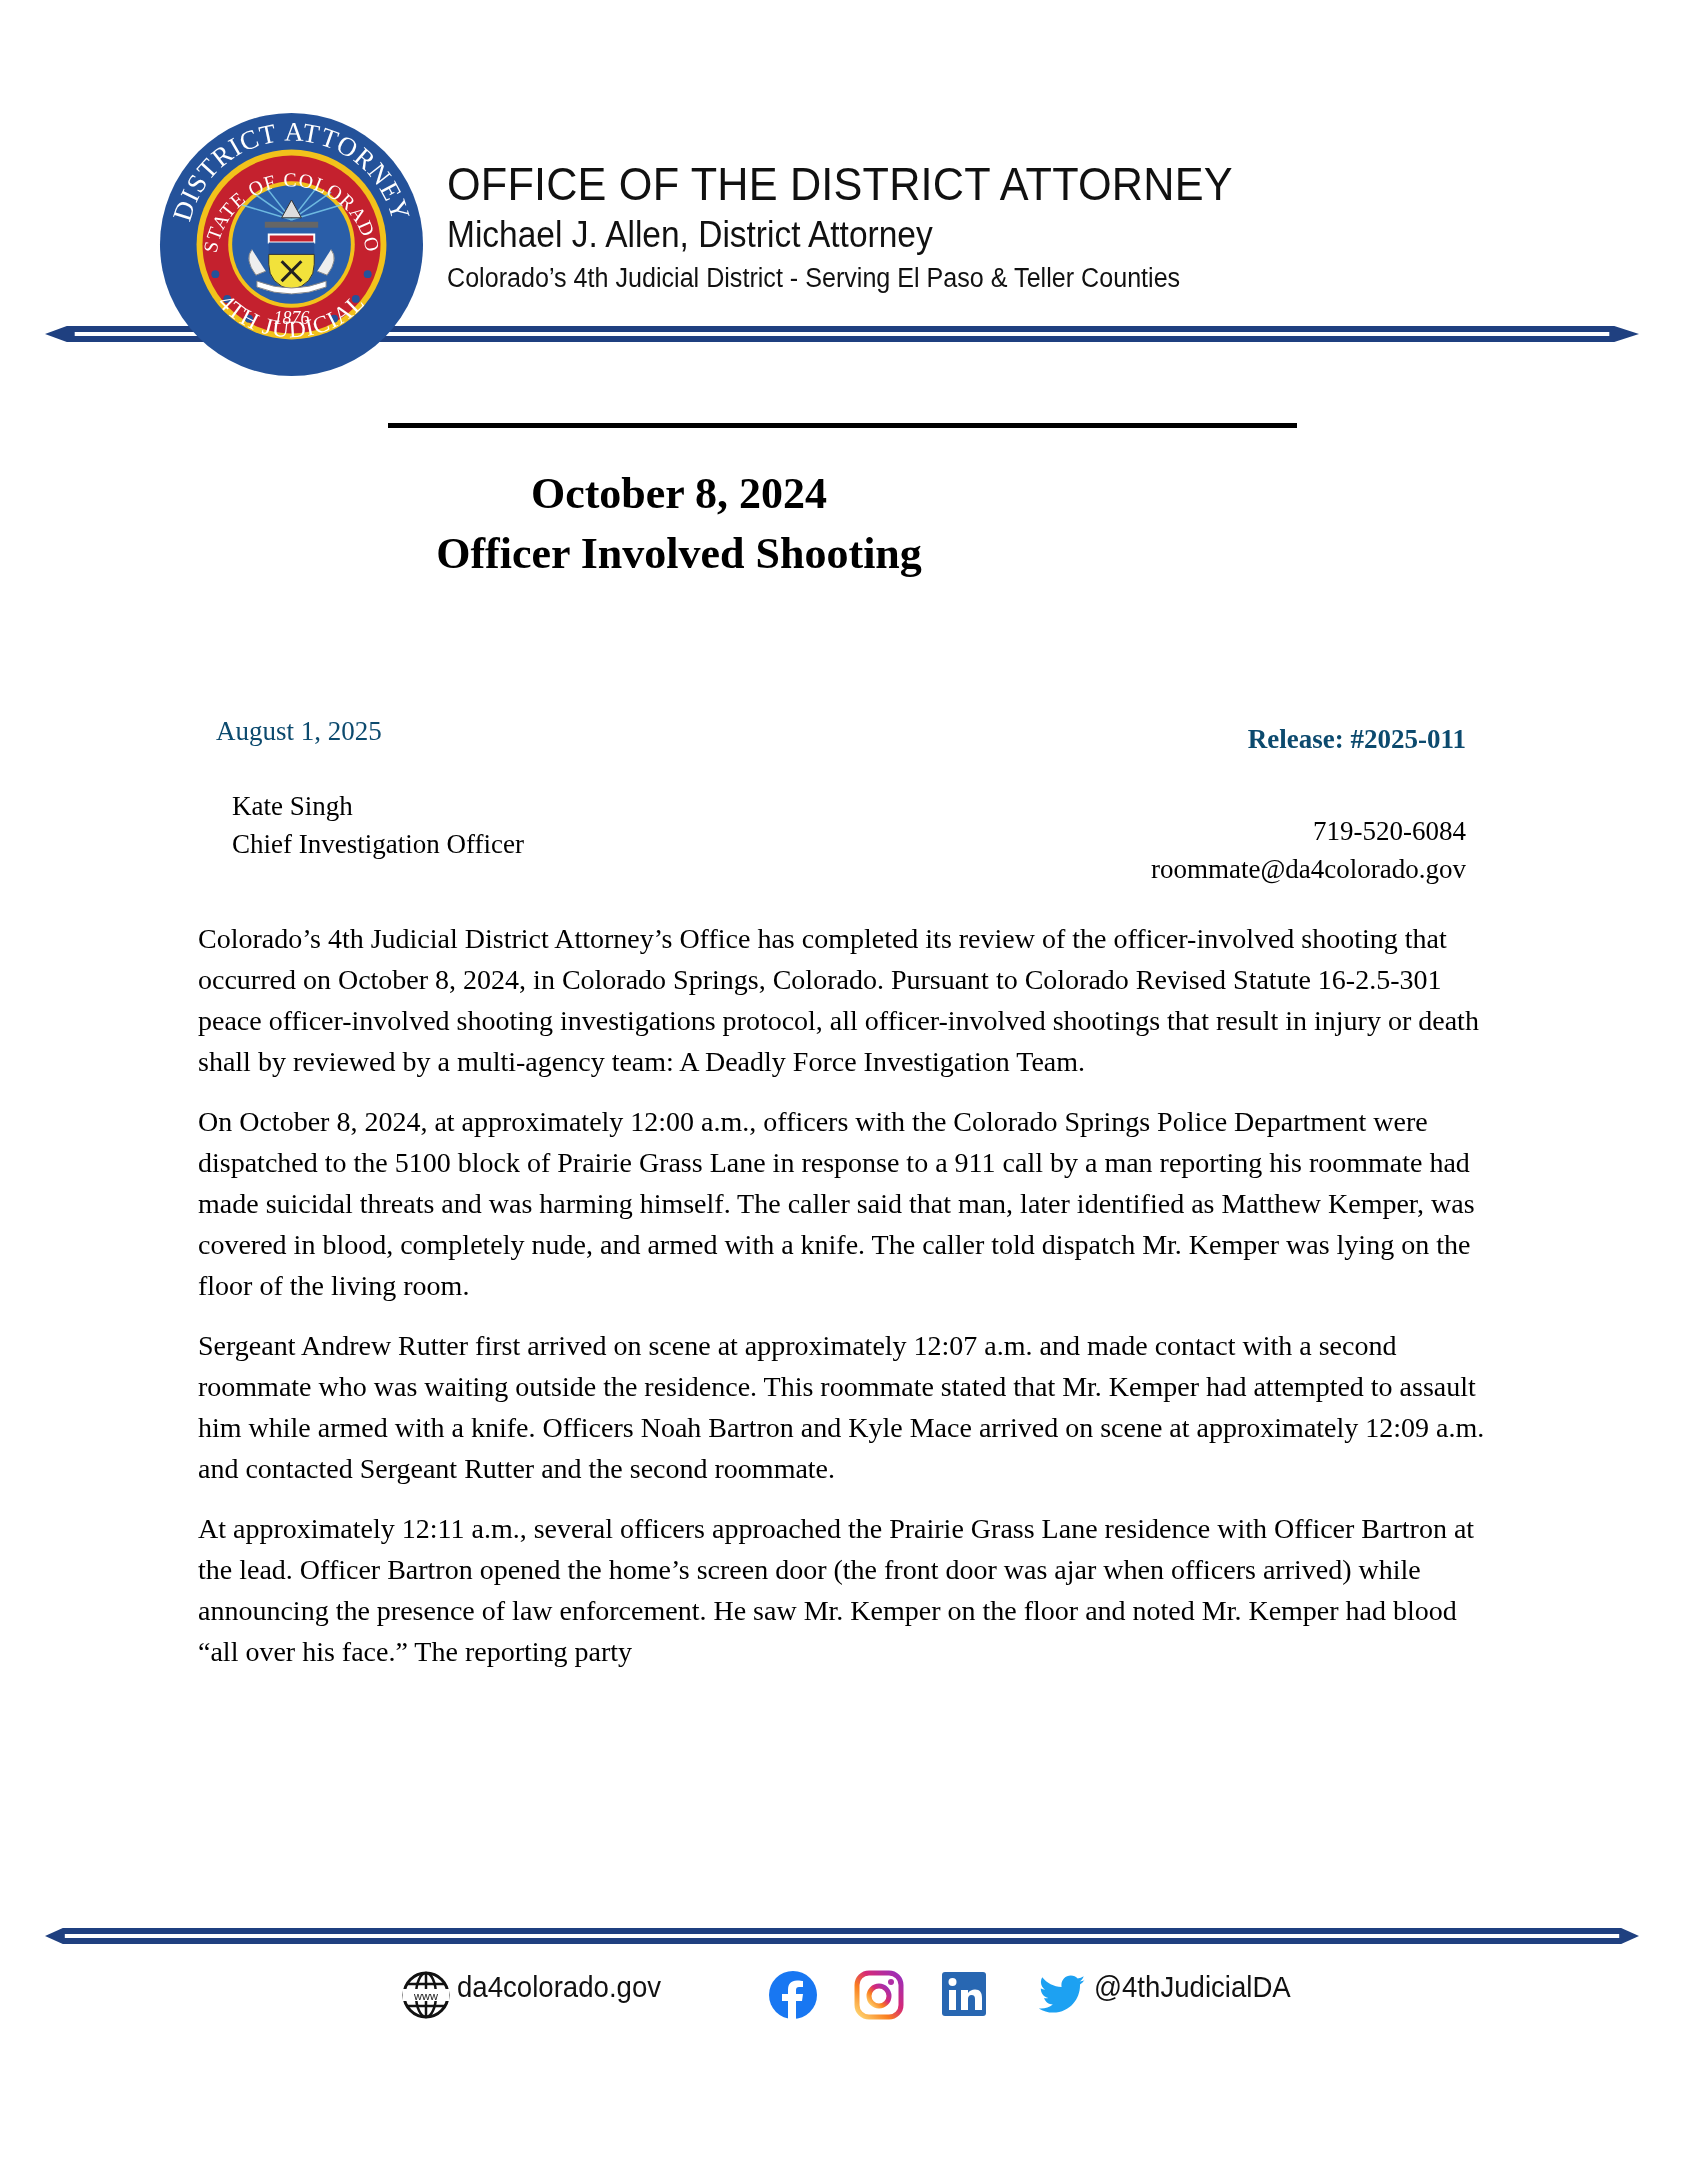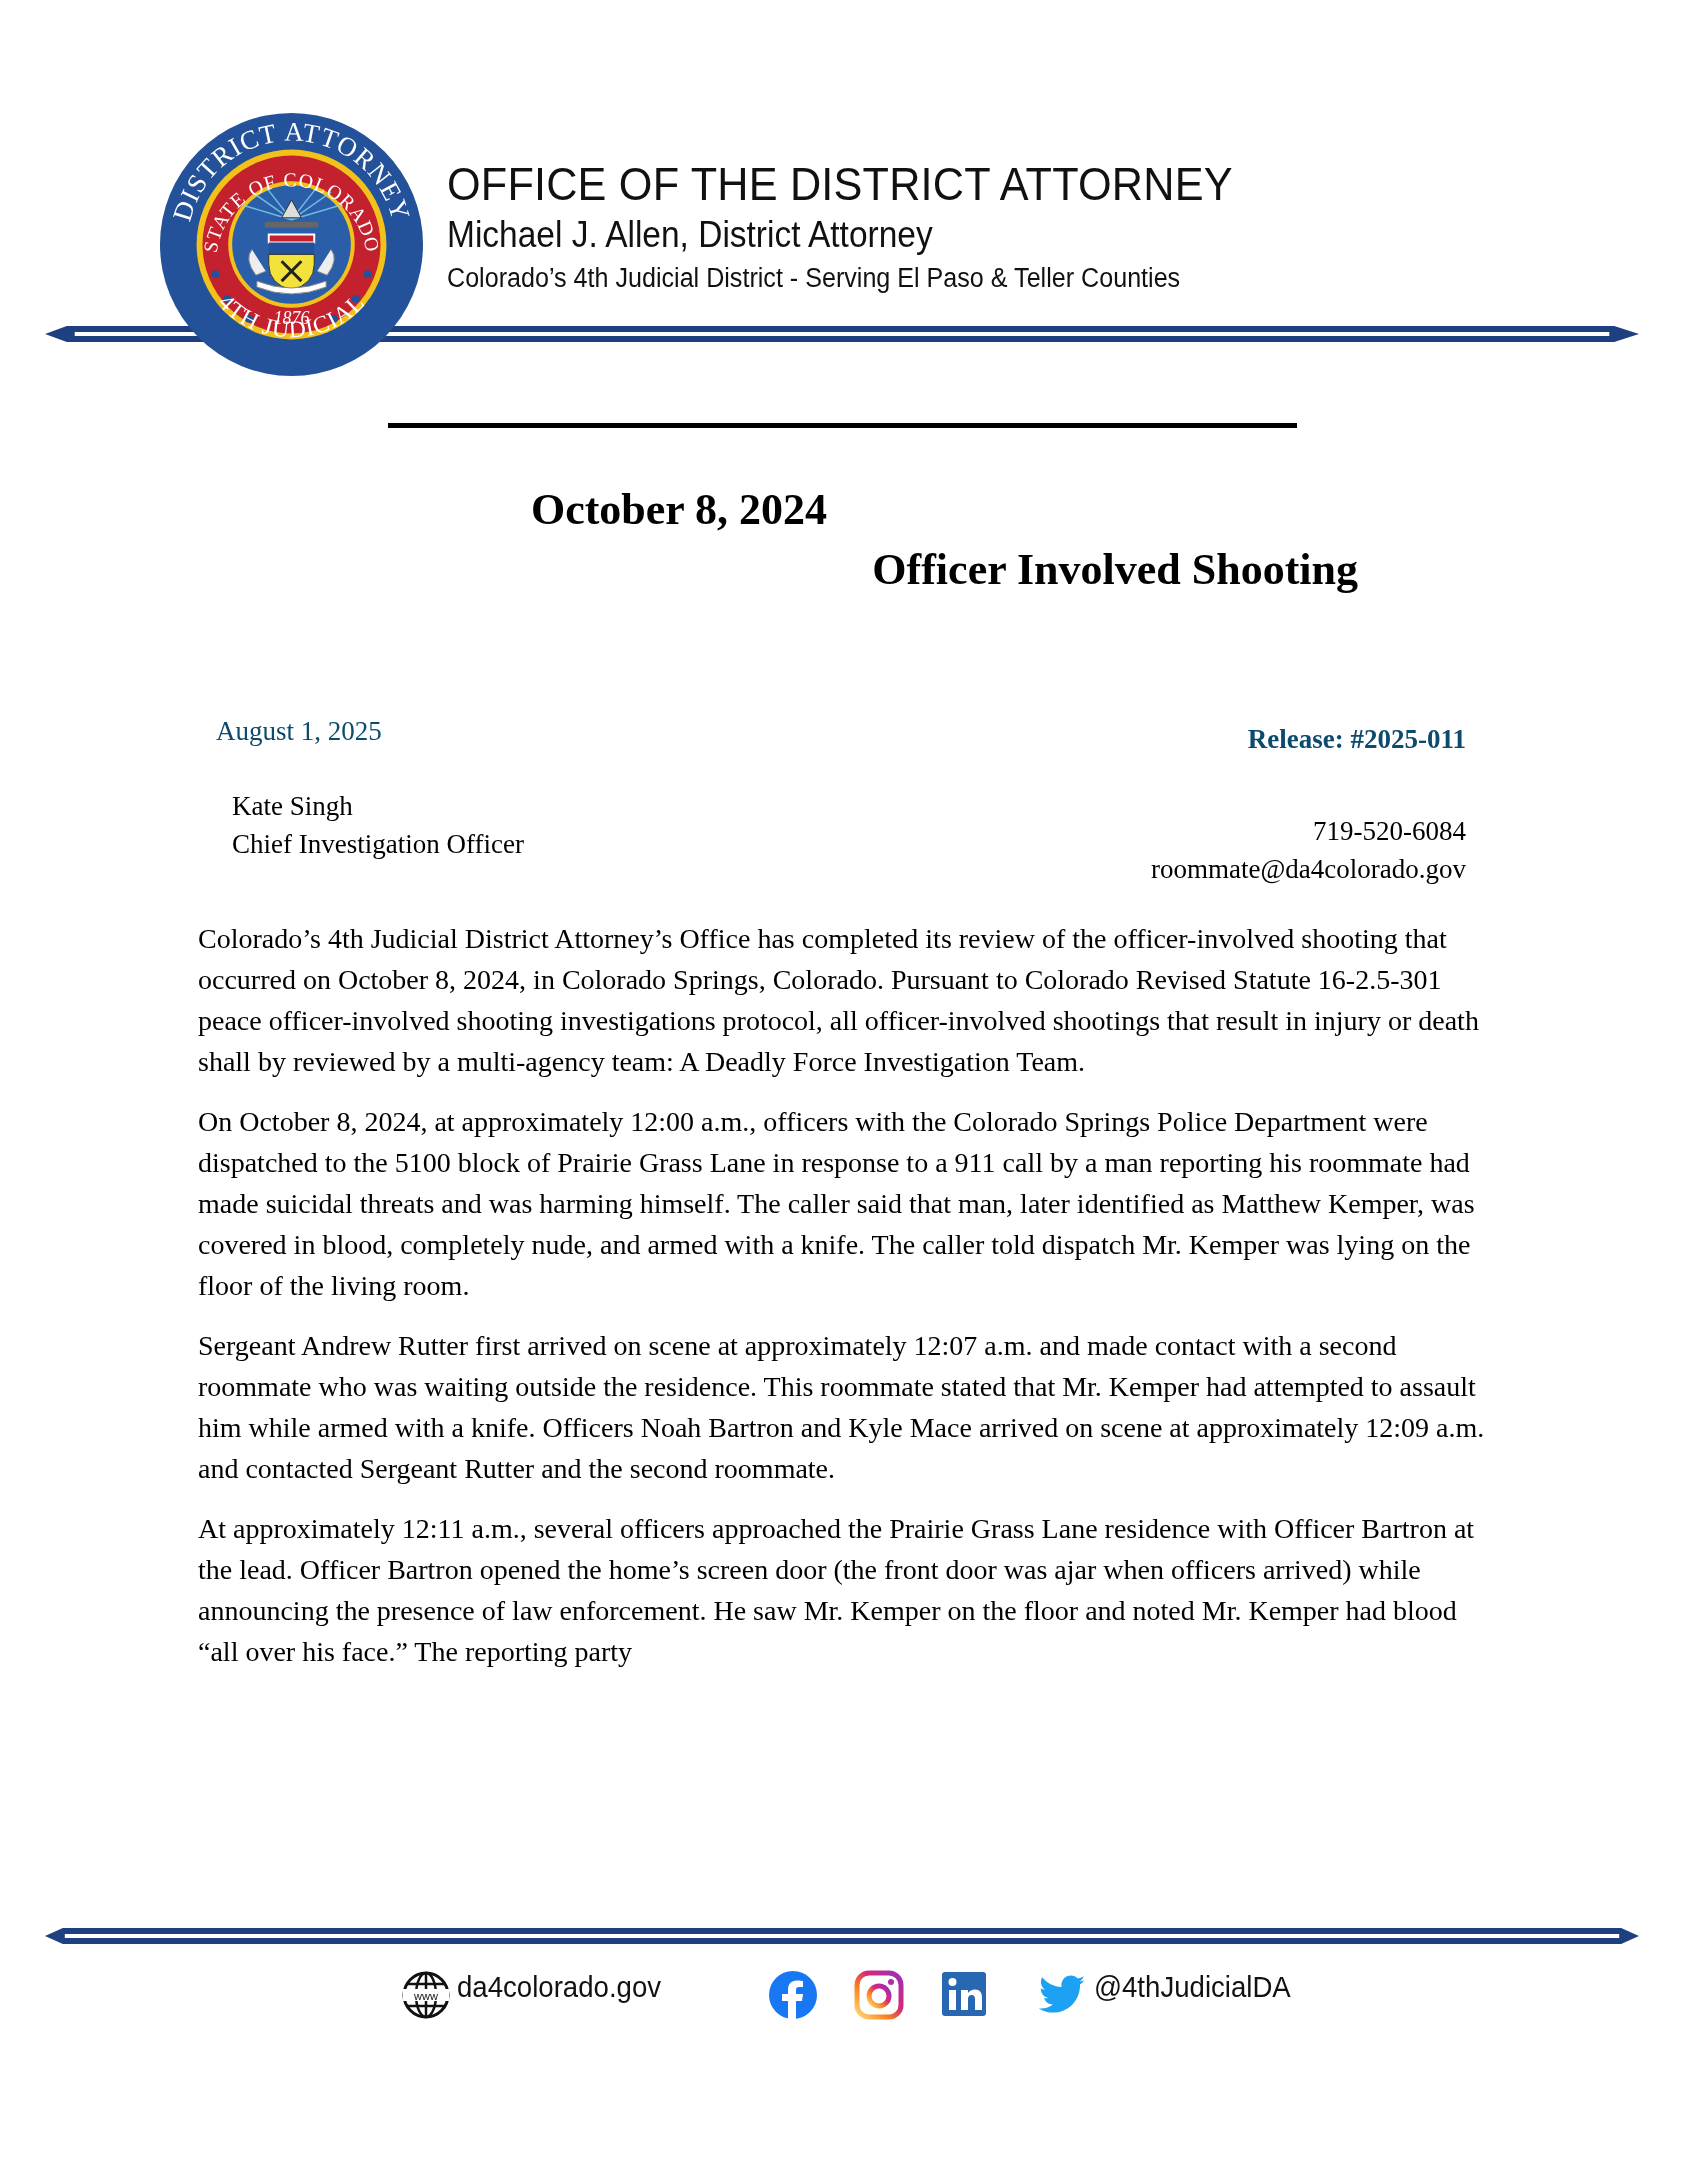--- a/index.html
+++ b/index.html
@@ -14,23 +14,23 @@
              font-size: 36px; color: #111; white-space: nowrap; transform: scaleX(0.93); transform-origin: left top; }
   .lh-sub { position: absolute; left: 447px; top: 263px; font-family: "Liberation Sans", sans-serif;
             font-size: 27px; color: #111; white-space: nowrap; transform: scaleX(0.93); transform-origin: left top; }
 
   .rule-top { position: absolute; left: 45px; top: 322px; width: 1594px; height: 24px; }
   .rule-bottom { position: absolute; left: 45px; top: 1924px; width: 1594px; height: 24px; }
 
   
   .title-bar { position: absolute; left: 388px; top: 423px; width: 909px; height: 5px; background: #000; }
   .title-date, .title-main { position: absolute; left: 0; width: 1358px; text-align: center;
-                             font-family: "Liberation Serif", serif; font-weight: bold; white-space: nowrap; margin-top: 16px; }
+                             font-family: "Liberation Serif", serif; font-weight: bold; white-space: nowrap; }
   .title-date { top: 468px; font-size: 44px; }
-  .title-main { top: 528px; font-size: 44px; text-align: right; }
+  .title-main { top: 528px; font-size: 44px; }
 
   
   .meta { position: absolute; font-size: 27px; white-space: nowrap; line-height: 38px; }
   .red { color: #0c4a6e; }
   .meta-left-date { left: 216px; top: 712px; }
   .meta-right-release { right: 217px; top: 720px; text-align: right; font-weight: bold; }
   .meta-left-contact { left: 232px; top: 787px; }
   .meta-right-contact { right: 217px; top: 792px; text-align: right; margin-top: 20px; }
 
   

